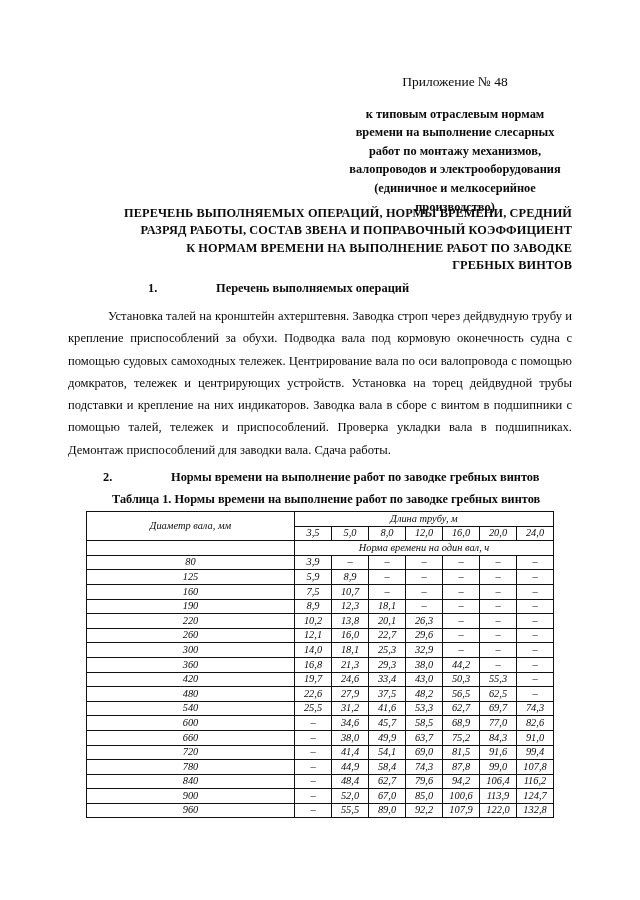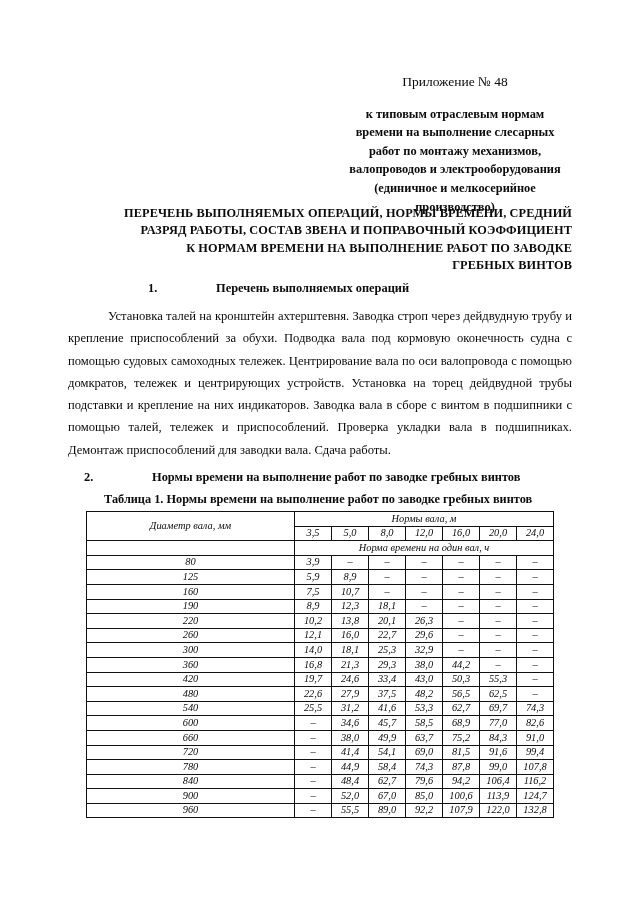--- a/index.html
+++ b/index.html
@@ -64,40 +64,40 @@
   .section-heading {
     position: absolute;
     font-weight: bold;
     font-size: 12.4px;
   }
   .section-heading .num {
     display: inline-block;
     width: 68px;
   }
   #sec1 { left: 100px; top: 281px; margin-left: 48px; }
-  #sec2 { left: 84px; top: 470px; }
+  #sec2 { left: 103px; top: 470px; }
 
   
   .body-par {
     position: absolute;
     left: 68px;
     top: 305px;
     width: 504px;
     font-size: 12.6px;
     line-height: 22.3px;
     text-align: justify;
     text-indent: 40px;
     text-align-last: left;
     hyphens: none;
   }
 
   
   .table-caption {
     position: absolute;
-    left: 104px;
+    left: 112px;
     top: 492px;
     font-weight: bold;
     font-size: 12.3px;
     white-space: nowrap;
   }
 
   
   .table-wrap {
     position: absolute;
     left: 86px;
@@ -187,21 +187,21 @@
           <col class="c-val">
           <col class="c-val">
           <col class="c-val">
         <col class="c-val">
           <col class="c-val">
           <col class="c-val">
       </colgroup>
       <thead>
         <tr>
           <th class="diam-head" rowspan="2">Диаметр вала, мм</th>
-          <th class="len-head" colspan="7">Нормы вала, м</th>
+          <th class="len-head" colspan="7">Длина трубу, м</th>
         </tr>
         <tr>
           <th class="len-val">3,5</th>
           <th class="len-val">5,0</th>
           <th class="len-val">8,0</th>
           <th class="len-val">12,0</th>
           <th class="len-val">16,0</th>
           <th class="len-val">20,0</th>
           <th class="len-val">24,0</th>
         </tr>

